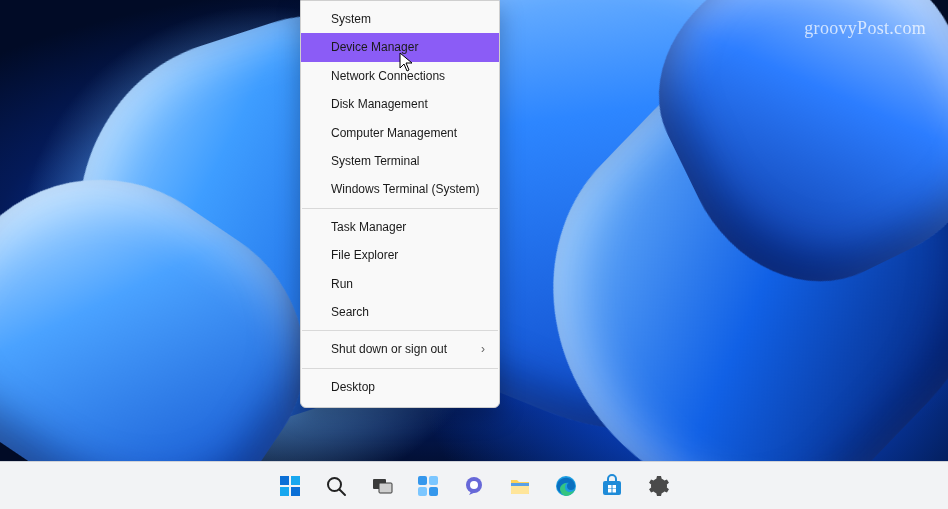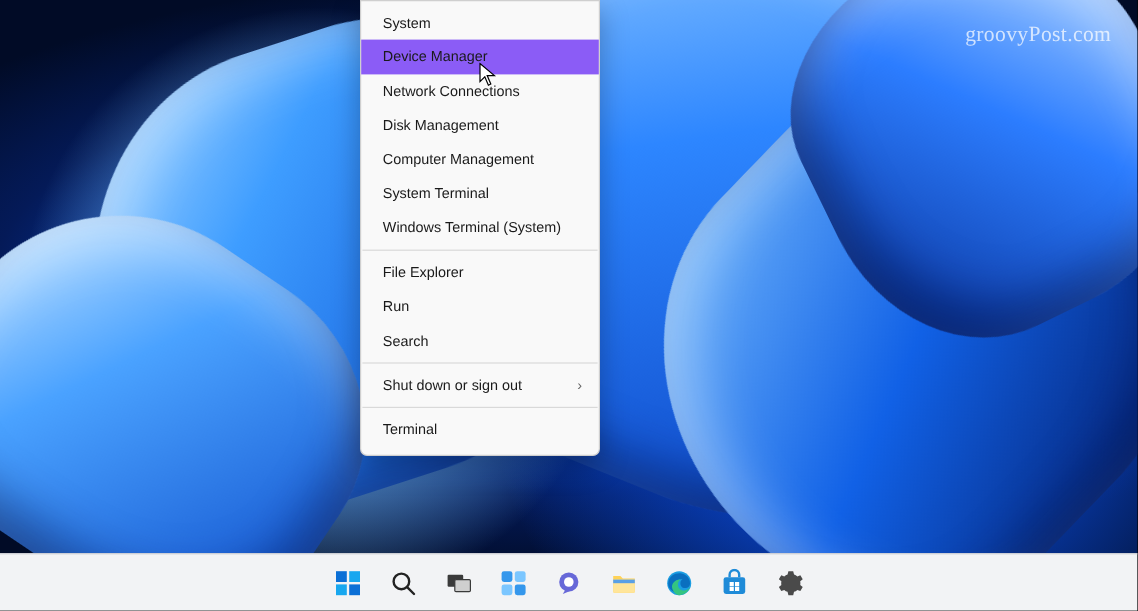--- a/index.html
+++ b/index.html
@@ -50,21 +50,21 @@
       width: 200px;
       background: #f9f9f9;
       border: 1px solid #cfcfcf;
       border-radius: 0 0 6px 6px;
       box-shadow: 0 8px 24px rgba(0,0,0,.28);
       padding: 4px 0 6px;
       font-size: 12px; color: #1a1a1a;
     }
     .menu-item {
       position: relative;
-      padding: 7px 14px 7px 18px;
+      padding: 7px 14px 7px 30px;
       line-height: 1.2;
       cursor: default;
       display: flex; align-items: center; justify-content: space-between;
     }
     .menu-item.hover { background: #8b5cf6; }
     .menu-sep { height: 1px; background: #d9d9d9; margin: 4px 1px; }
     .submenu-ind { color: #666; font-size: 12px; margin-left: 8px; }
 
     .cursor {
       position: absolute; width: 16px; height: 22px; pointer-events: none;
@@ -100,36 +100,39 @@
       <span>Computer Management</span>
     </div>
     <div class="menu-item">
       <span>System Terminal</span>
     </div>
     <div class="menu-item">
       <span>Windows Terminal (System)</span>
     </div>
     <div class="menu-sep"></div>
     <div class="menu-item">
+      <span>Task Manager</span>
+    </div>
+    <div class="menu-item">
       <span>File Explorer</span>
     </div>
     <div class="menu-item">
       <span>Run</span>
     </div>
     <div class="menu-item">
       <span>Search</span>
     </div>
     <div class="menu-sep"></div>
     <div class="menu-item">
       <span>Shut down or sign out</span>
       <span class="submenu-ind">›</span>
     </div>
     <div class="menu-sep"></div>
     <div class="menu-item">
-      <span>Terminal</span>
+      <span>Desktop</span>
     </div>
   </div>
 
 <svg class="cursor" style="left:399px;top:52px" viewBox="0 0 16 22">
   <path d="M1 1 L1 16 L5 12 L8 19 L10 18 L7 11 L13 11 Z" fill="#fff" stroke="#000" stroke-width="1"></path>
 </svg>
 
 <div class="taskbar">
   <div class="tb-btn" title="Start">
     <svg viewBox="0 0 24 24">

